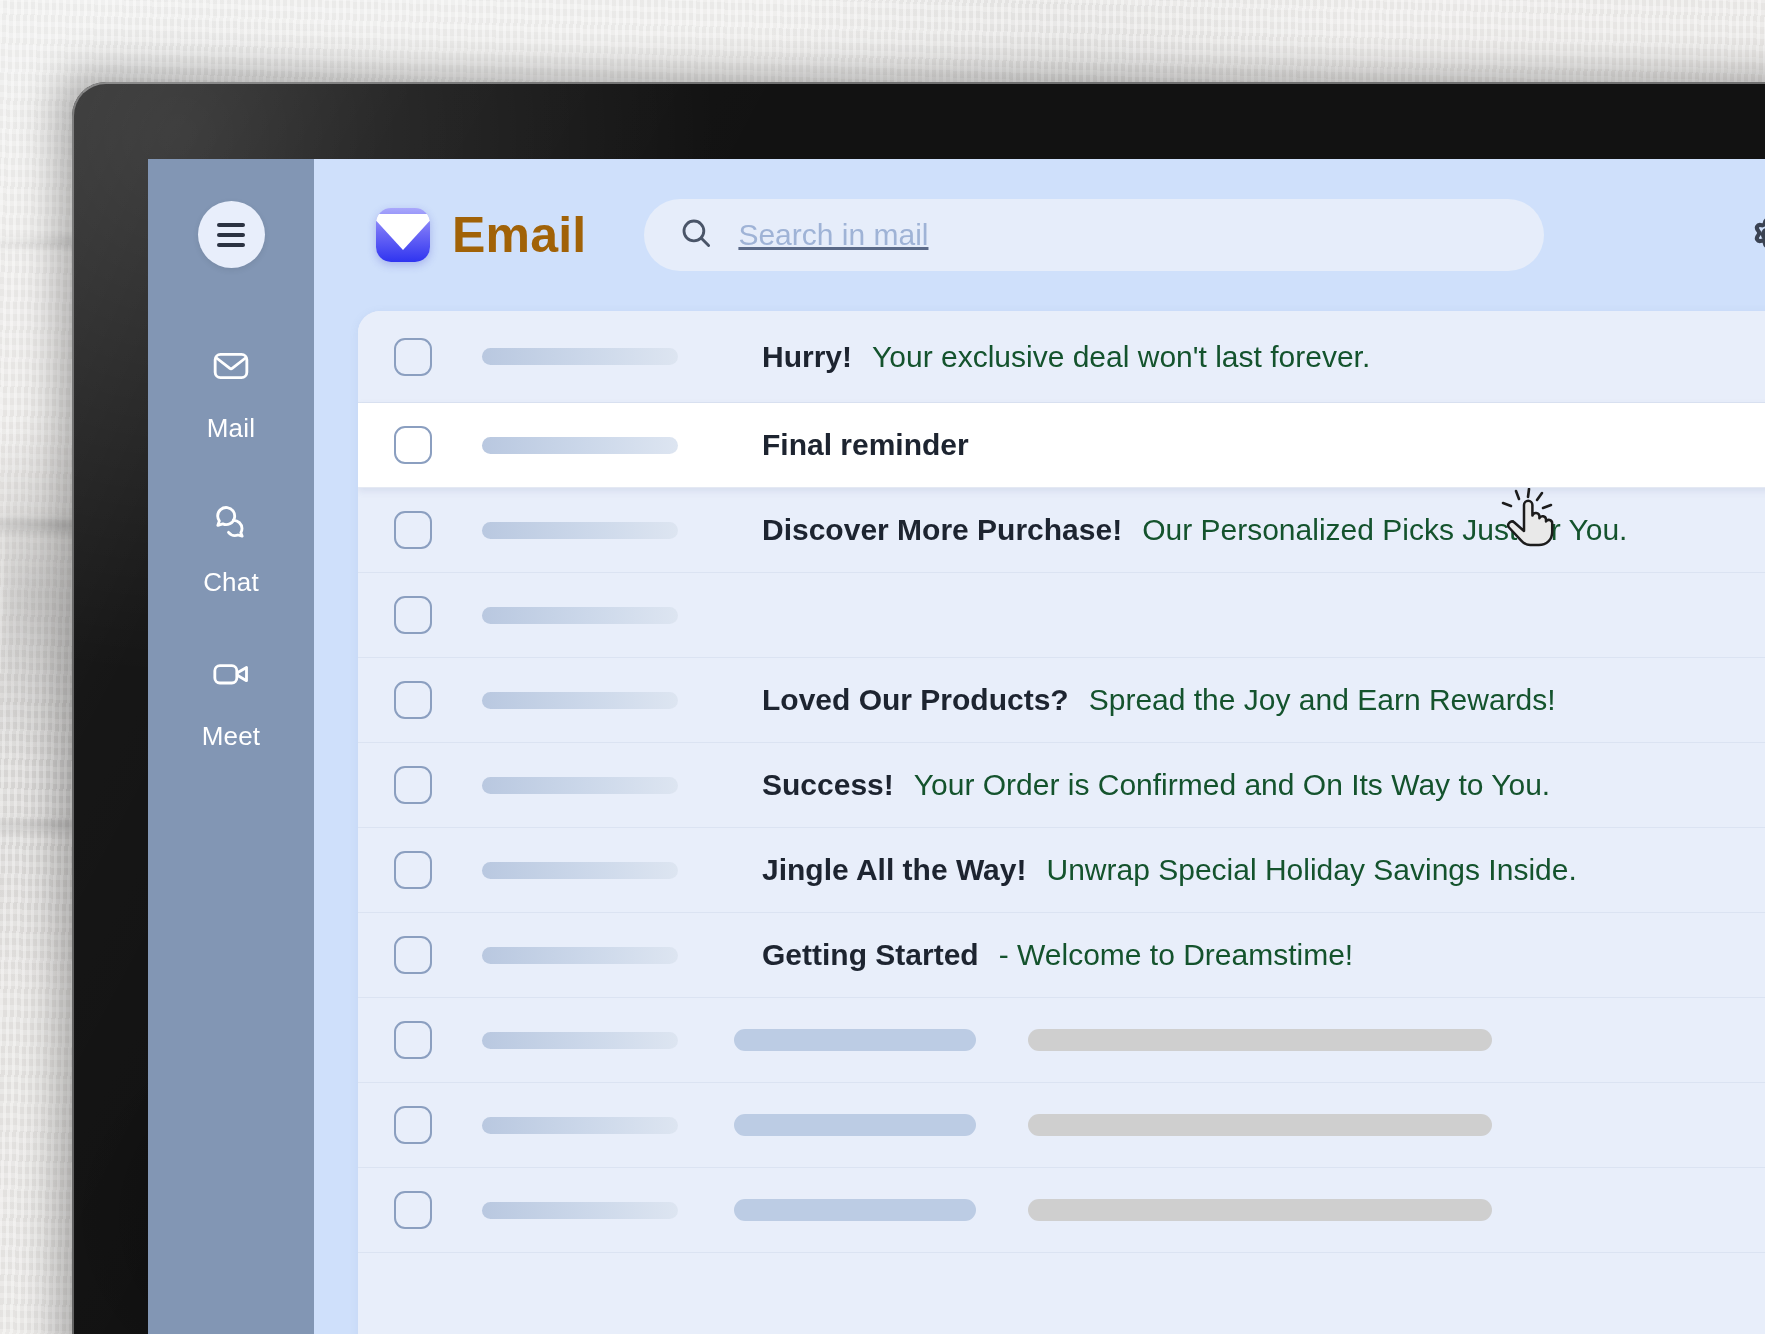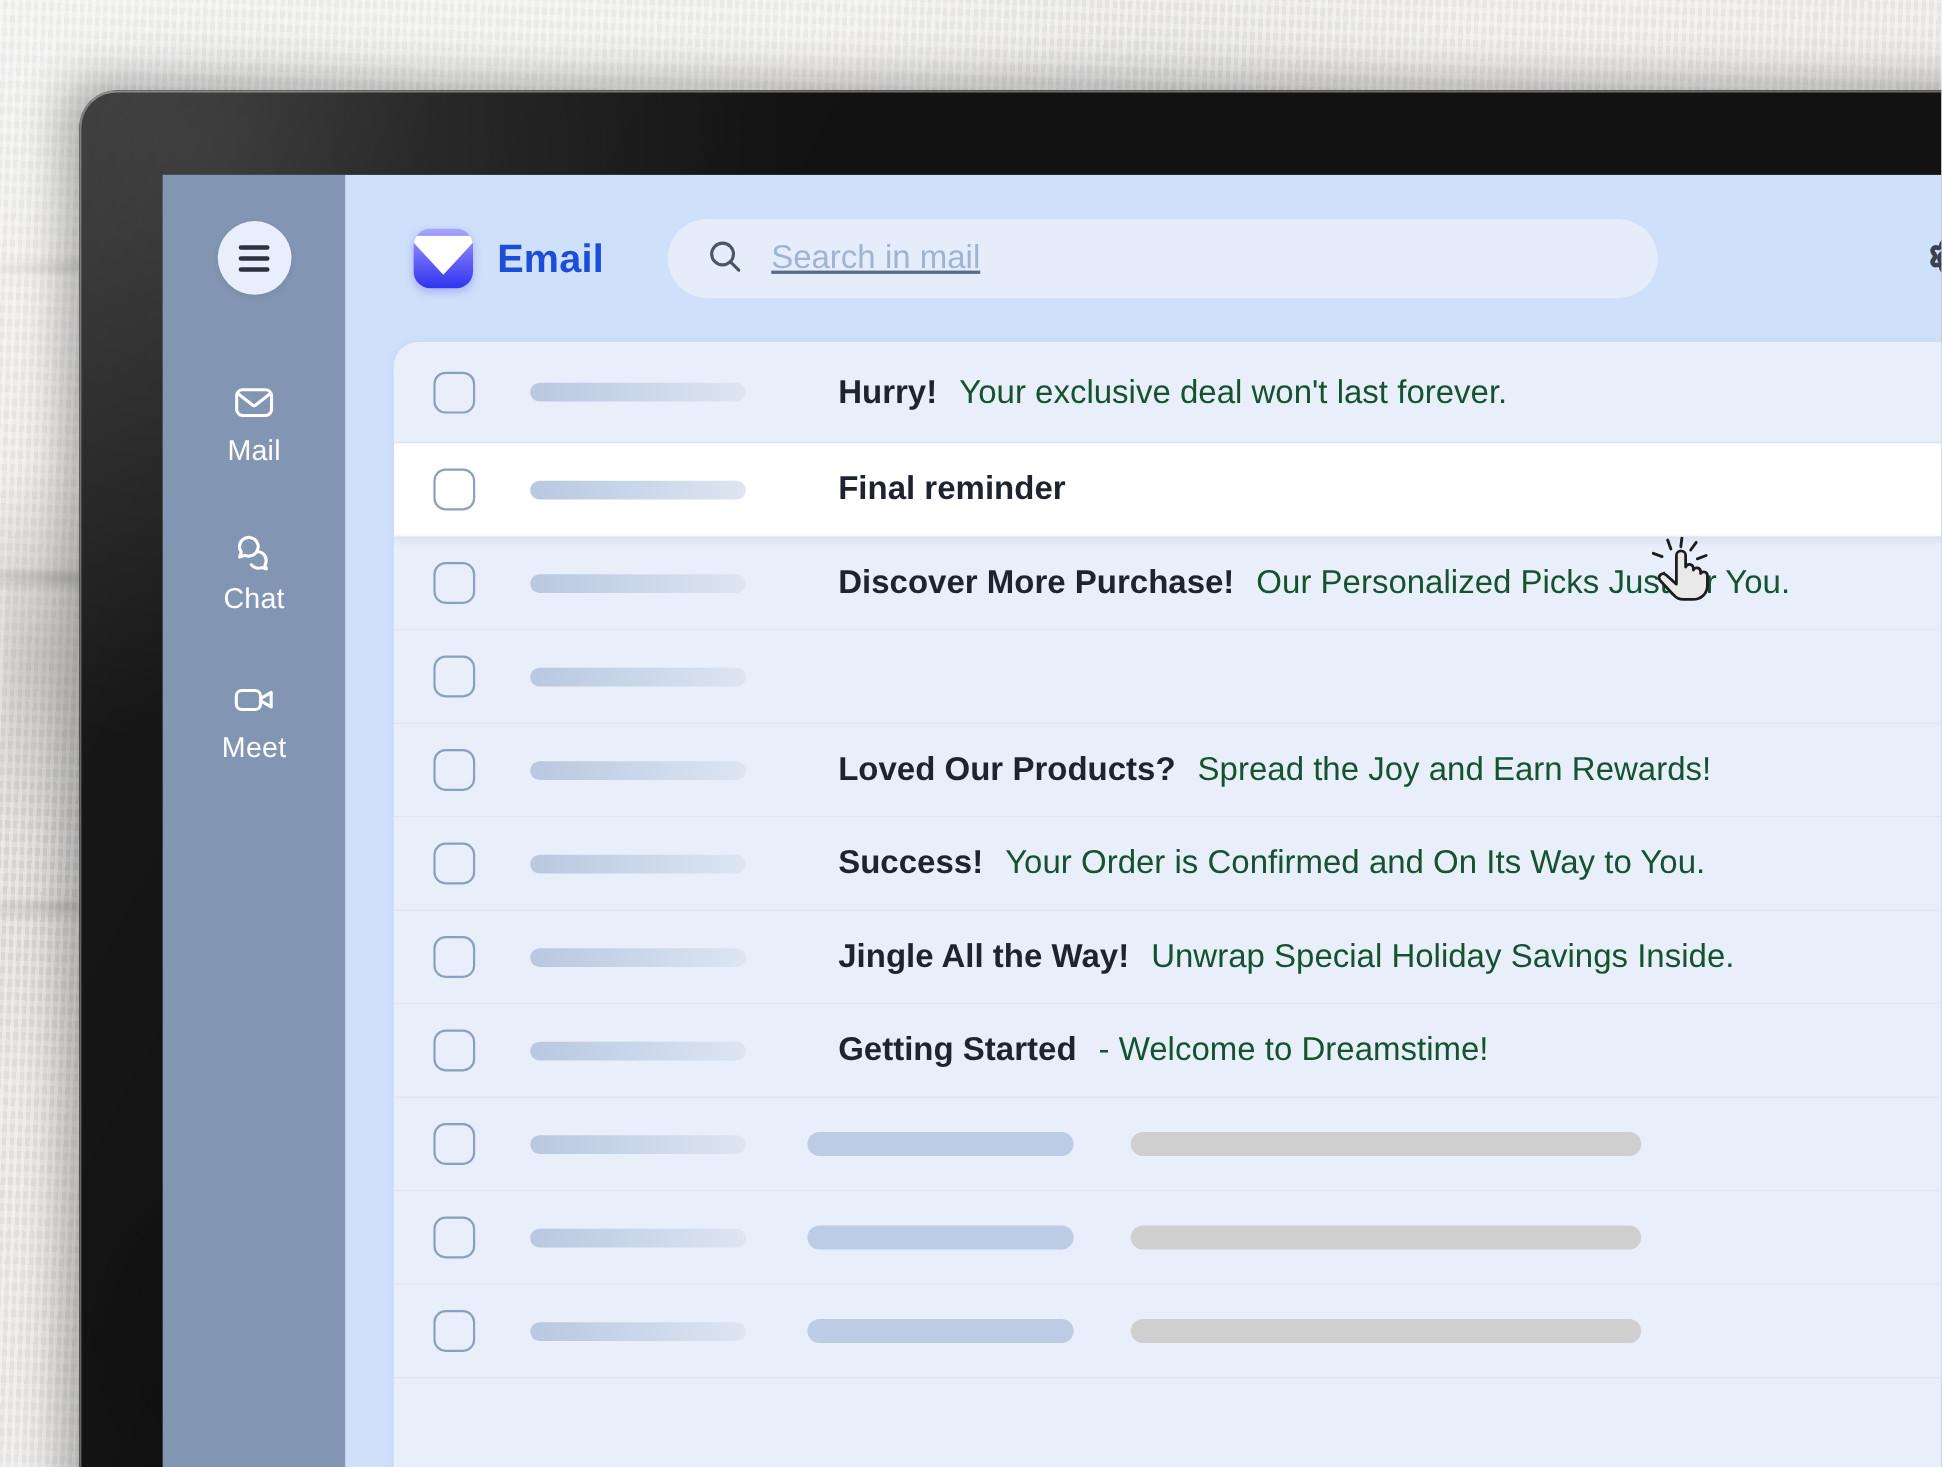--- a/index.html
+++ b/index.html
@@ -118,21 +118,21 @@
     box-shadow: 0 2px 6px rgba(0,0,0,.08);
   }
   .menu-bars { display: flex; flex-direction: column; gap: 6px; }
   .menu-bars i {
     display: block; width: 28px; height: 4px;
     background: #2b3242; border-radius: 2px;
   }
 
   .nav { margin-top: 78px; display: flex; flex-direction: column; gap: 56px; width: 100%; align-items: center; }
   .nav-item {
-    display: flex; flex-direction: column; align-items: center; gap: 8px;
+    display: flex; flex-direction: column; align-items: center; gap: 27px;
     cursor: pointer; user-select: none; width: 100%;
   }
   .nav-icon { width: 40px; height: 40px; display: flex; align-items: center; justify-content: center; }
   .nav-label { color: #ffffff; font-size: 26px; letter-spacing: .2px; }
 
   
   .main {
     flex: 1 1 auto;
     background: #cfe0fb;
     display: flex;
@@ -156,21 +156,21 @@
     position: relative; overflow: hidden;
     box-shadow: 0 3px 8px rgba(60,60,200,.28);
   }
   .brand-logo::after {
     content: ""; position: absolute;
     left: -6px; top: 6px; width: 66px; height: 46px;
     border-radius: 0 0 34px 34px;
     background: #ffffff;
     clip-path: polygon(0 0, 100% 0, 50% 78%);
   }
-  .brand-name { font-size: 36px; font-weight: 700; color: #1d4ed8; letter-spacing: .2px; }
+  .brand-name { font-size: 50px; font-weight: 700; color: #a16207; letter-spacing: .2px; }
 
   .searchbar {
     flex: 1 1 auto;
     height: 72px;
     background: #e6edfa;
     border-radius: 38px;
     display: flex;
     align-items: center;
     gap: 24px;
     padding: 0 34px;

